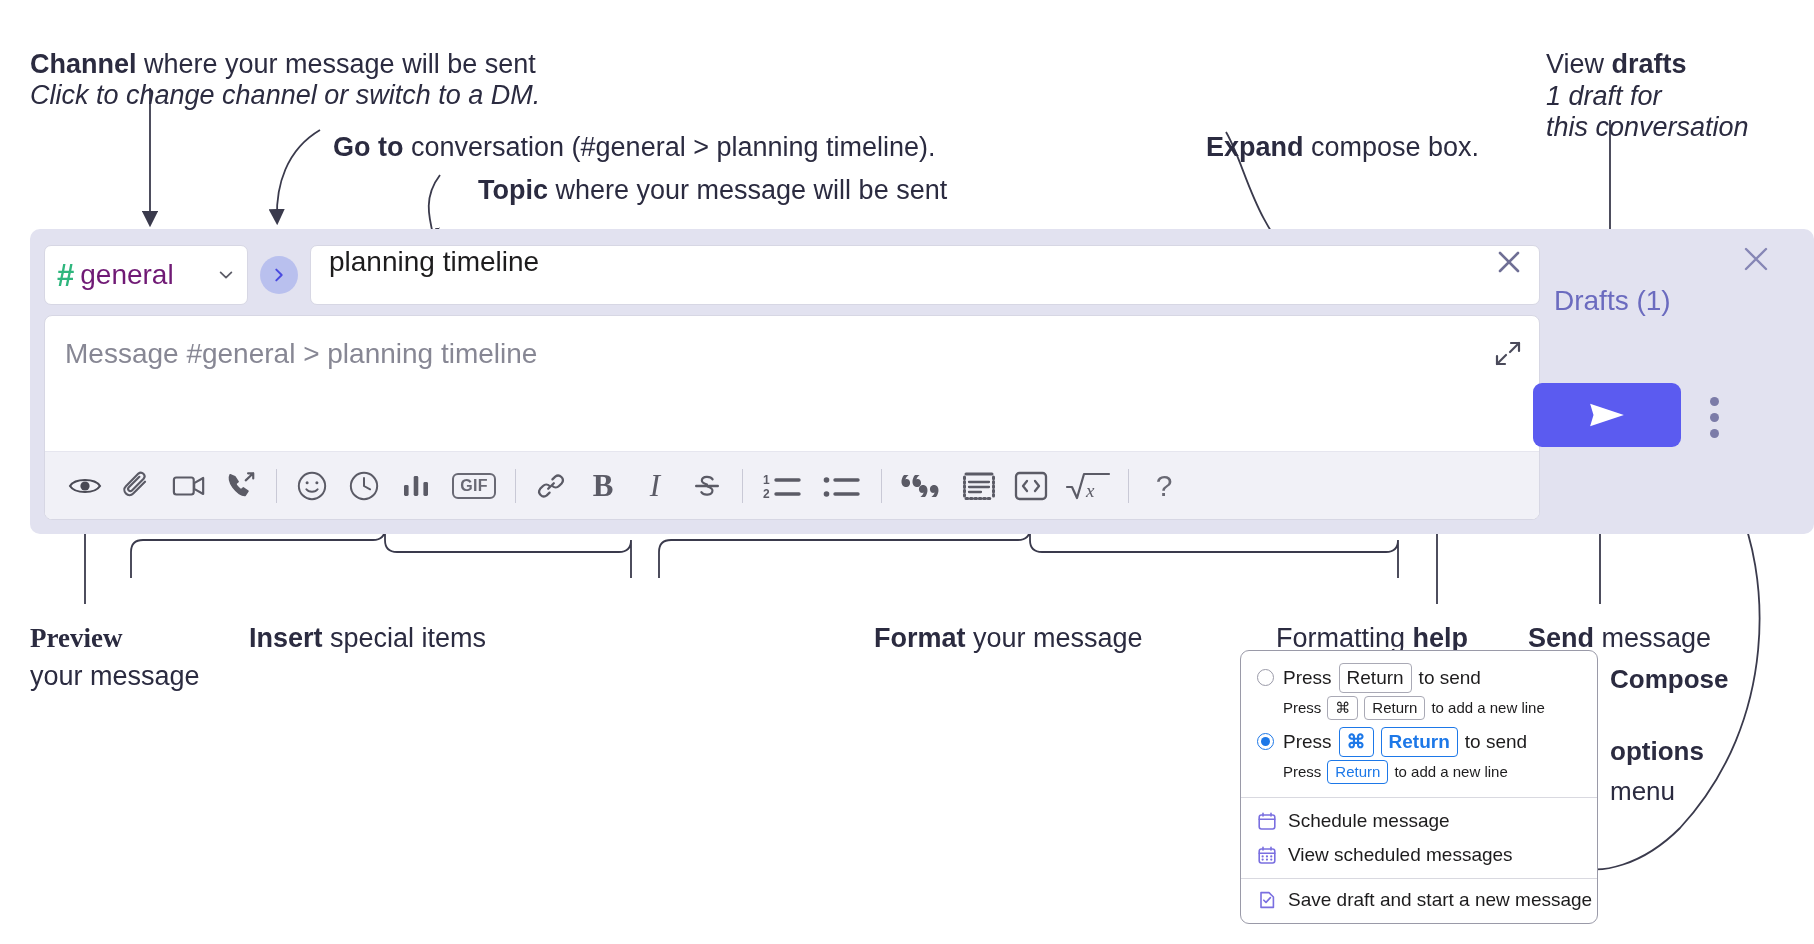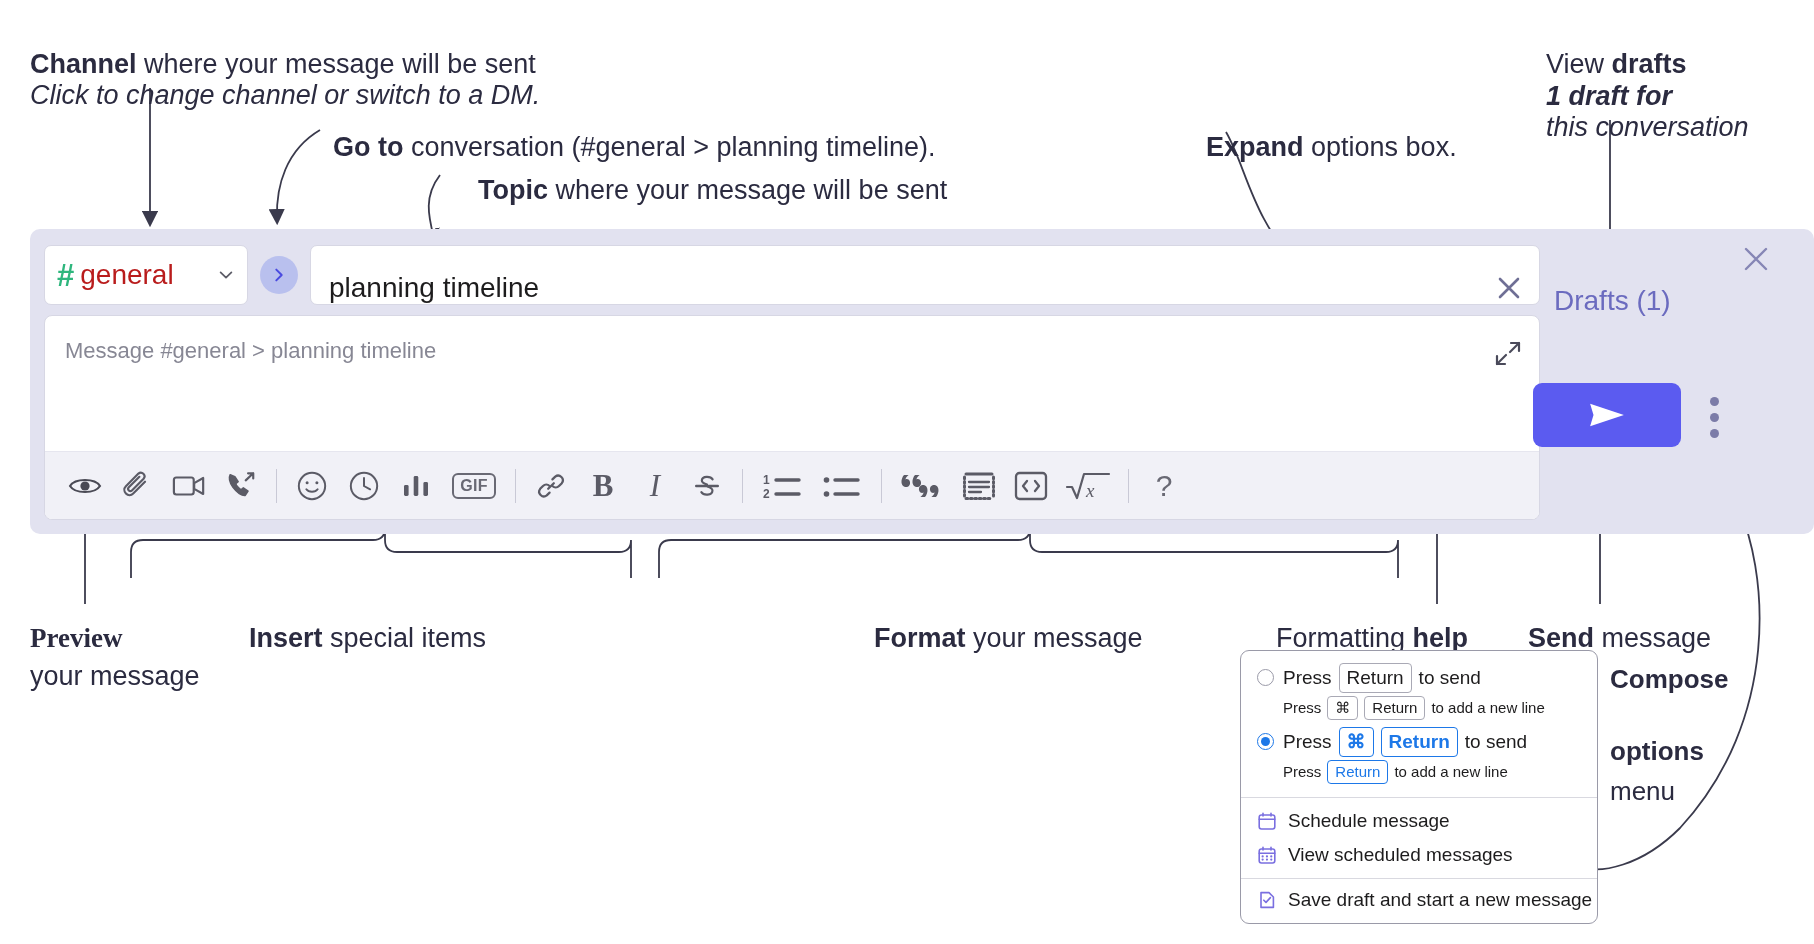--- a/index.html
+++ b/index.html
@@ -30,41 +30,41 @@
   #compose-inner {
     position:absolute; left:14px; top:14px; width:1496px; height:277px;
   }
   
   .row-top { position:absolute; left:0; top:0; height:64px; width:100%; display:flex; align-items:center; }
   .channel-select {
     width:204px; height:60px; background:#ffffff; border:1px solid #d7d7e4;
     border-radius:7px; display:flex; align-items:center; padding:0 12px; gap:6px;
   }
   .hash { color:#2eb67d; font-size:31px; font-weight:bold; line-height:1; }
-  .channel-name { font-size:28px; color:#b91c1c; }
+  .channel-name { font-size:28px; color:#701a75; }
   .chev { margin-left:auto; width:18px; height:18px; }
   .go-btn {
     width:38px; height:38px; border-radius:50%; background:#b9c0ee;
     margin:0 12px; display:flex; align-items:center; justify-content:center;
     flex:0 0 auto;
   }
   .topic-field {
     flex:1; height:60px; background:#ffffff; border:1px solid #d7d7e4; border-radius:7px;
-    display:flex; align-items:flex-end; padding:0 14px 0 18px;
+    display:flex; align-items:flex-start; padding:0 14px 0 18px;
   }
   .topic-value { font-size:28px; color:#1d1c1d; }
   .topic-clear { margin-left:auto; width:32px; height:32px; }
 
   
   .msg-box {
     position:absolute; left:0; top:72px; width:100%; height:205px;
     background:#ffffff; border:1px solid #d7d7e4; border-radius:8px; overflow:hidden;
   }
   .msg-placeholder {
-    position:absolute; left:20px; top:22px; font-size:22px; color:#878794;
+    position:absolute; left:20px; top:22px; font-size:28px; color:#878794;
   }
   .expand-btn { position:absolute; right:16px; top:22px; width:30px; height:30px; }
 
   .toolbar {
     position:absolute; left:0; bottom:0; width:100%; height:68px;
     background:#f1f1f7; border-top:1px solid #e6e6ef;
     display:flex; align-items:center; padding-left:14px; gap:0px;
   }
   .tb { width:52px; height:52px; display:flex; align-items:center; justify-content:center; color:#696974; }
   .tb svg { display:block; }
@@ -152,27 +152,27 @@
 
 <div class="anno a-28" style="left:333px; top:107px;">
   <b>Go to</b><span> conversation (#general &gt; planning timeline).</span>
 </div>
 
 <div class="anno a-28" style="left:478px; top:150px;">
   <b>Topic</b><span> where your message will be sent</span>
 </div>
 
 <div class="anno a-28" style="left:1206px; top:107px;">
-  <b>Expand</b><span> options box.</span>
+  <b>Expand</b><span> compose box.</span>
 </div>
 
 <div class="anno a-28" style="left:1546px; top:24px;">
   <span>View </span><b>drafts</b>
 </div>
-<div class="anno a-28" style="left:1546px; top:56px;font-weight:bold;">
+<div class="anno a-28" style="left:1546px; top:56px;">
   <i>1 draft for</i>
 </div>
 <div class="anno a-28" style="left:1546px; top:87px;">
   <i>this conversation</i>
 </div>
 
 <div id="compose-widget">
 
   <div id="compose-inner">
 

